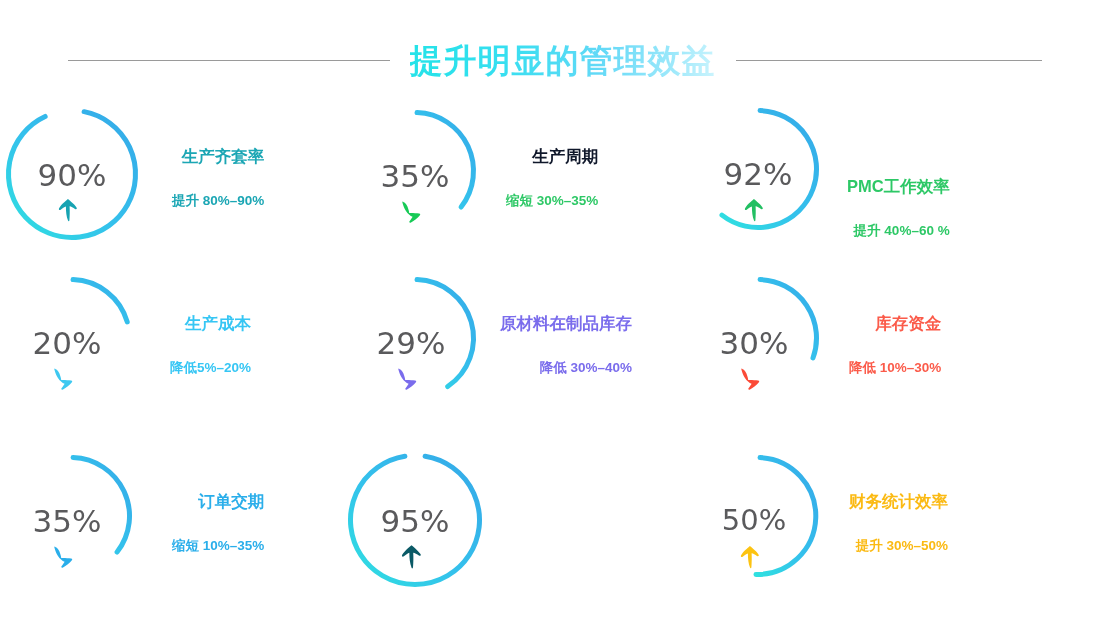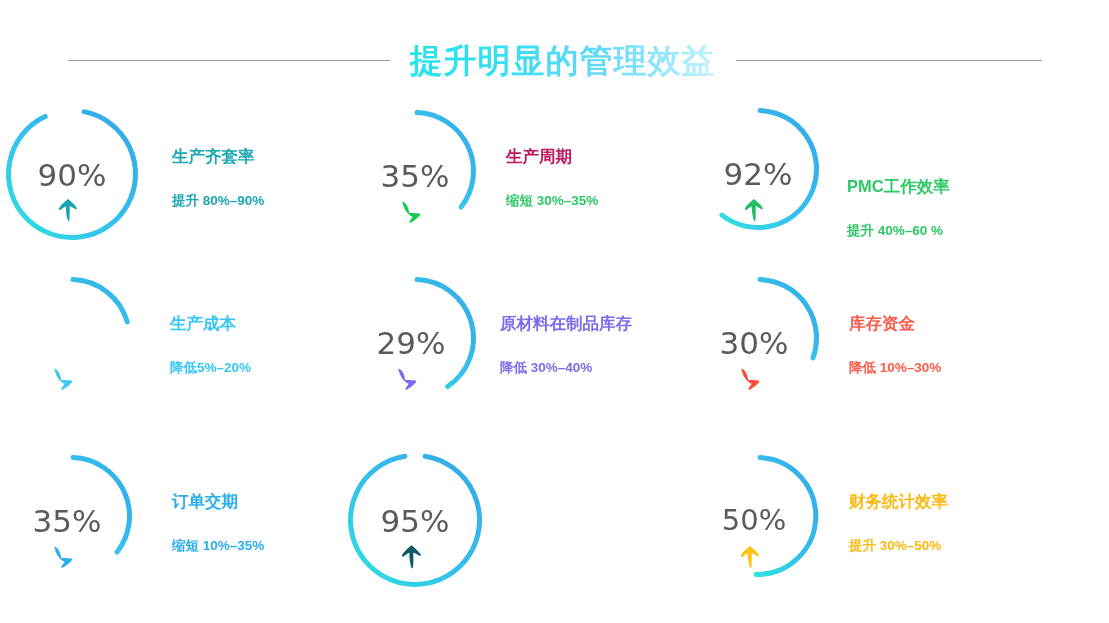--- a/index.html
+++ b/index.html
@@ -43,21 +43,21 @@
 
   .pct {
     position: absolute; text-align: center;
     font-family: "DejaVu Sans", "Liberation Sans", sans-serif;
     font-weight: 400; color: #5a5a5c; white-space: nowrap;
     letter-spacing: 0px;
   }
   .arrow { position: absolute; }
   .arrow svg { display: block; }
 
-  .texts { position: absolute; }
+  .texts { position: absolute; text-align: right; }
   .t-name {
     font-size: 16.5px; font-weight: bold; white-space: nowrap; line-height: 1;
   }
   .t-sub {
     font-size: 13.5px; font-weight: bold; white-space: nowrap; line-height: 1;
     margin-top: 29px;
   }
 
   
   
@@ -161,21 +161,21 @@
             </svg>
           </div>
         </div>
         <div class="pct">35%</div>
         <div class="arrow">
           <svg width="22.0" height="25.0" viewBox="0 0 22 25">
             <path d="M2.2 1.4 C2.2 1.4 3.4 7.0 5.8 10.7 C7.8 13.8 10.2 15.9 12.6 16.8 C11.9 18.0 10.8 19.7 9.7 21.0 C8.8 22.1 9.7 23.1 11.0 22.4 C14.0 20.8 18.0 17.6 19.9 15.2 C20.6 14.3 20.2 13.6 19.1 13.5 C16.3 13.2 12.1 12.8 9.2 13.0 C9.0 10.6 8.0 7.0 6.3 4.4 C4.9 2.2 2.2 1.4 2.2 1.4 Z" fill="#17ca56"></path>
           </svg>
         </div>
         <div class="texts">
-          <div class="t-name" style="color: #be185d;">生产周期</div>
+          <div class="t-name" style="color: #0f172a;">生产周期</div>
           <div class="t-sub" style="color: rgb(45, 200, 102);">缩短 30%–35%</div>
         </div>
       </div>
       <div class="cell c2">
         <div class="gauge-wrap" style="width: 122px; height: 122px;">
           <div class="gauge">
             <svg width="122" height="122" viewBox="0 0 122 122">
               <defs>
                 <linearGradient id="grad2" x1="1" y1="0" x2="0" y2="1">
                   <stop offset="0%" stop-color="#35a8e8"></stop>
@@ -206,20 +206,21 @@
                 <linearGradient id="grad3" x1="1" y1="0" x2="0" y2="1">
                   <stop offset="0%" stop-color="#35a8e8"></stop>
                   <stop offset="55%" stop-color="#34c1ec"></stop>
                   <stop offset="100%" stop-color="#2fe0e0"></stop>
                 </linearGradient>
               </defs>
               <path d="M 63.04 2.54 A 58.5 58.5 0 0 1 117.23 44.88" fill="none" stroke="url(#grad3)" stroke-width="5" stroke-linecap="round"></path>
             </svg>
           </div>
         </div>
+        <div class="pct">20%</div>
         <div class="arrow">
           <svg width="22.0" height="25.0" viewBox="0 0 22 25">
             <path d="M2.2 1.4 C2.2 1.4 3.4 7.0 5.8 10.7 C7.8 13.8 10.2 15.9 12.6 16.8 C11.9 18.0 10.8 19.7 9.7 21.0 C8.8 22.1 9.7 23.1 11.0 22.4 C14.0 20.8 18.0 17.6 19.9 15.2 C20.6 14.3 20.2 13.6 19.1 13.5 C16.3 13.2 12.1 12.8 9.2 13.0 C9.0 10.6 8.0 7.0 6.3 4.4 C4.9 2.2 2.2 1.4 2.2 1.4 Z" fill="#3ec8f0"></path>
           </svg>
         </div>
         <div class="texts">
           <div class="t-name" style="color: rgb(54, 198, 244);">生产成本</div>
           <div class="t-sub" style="color: rgb(54, 198, 244);">降低5%–20%</div>
         </div>
       </div>

